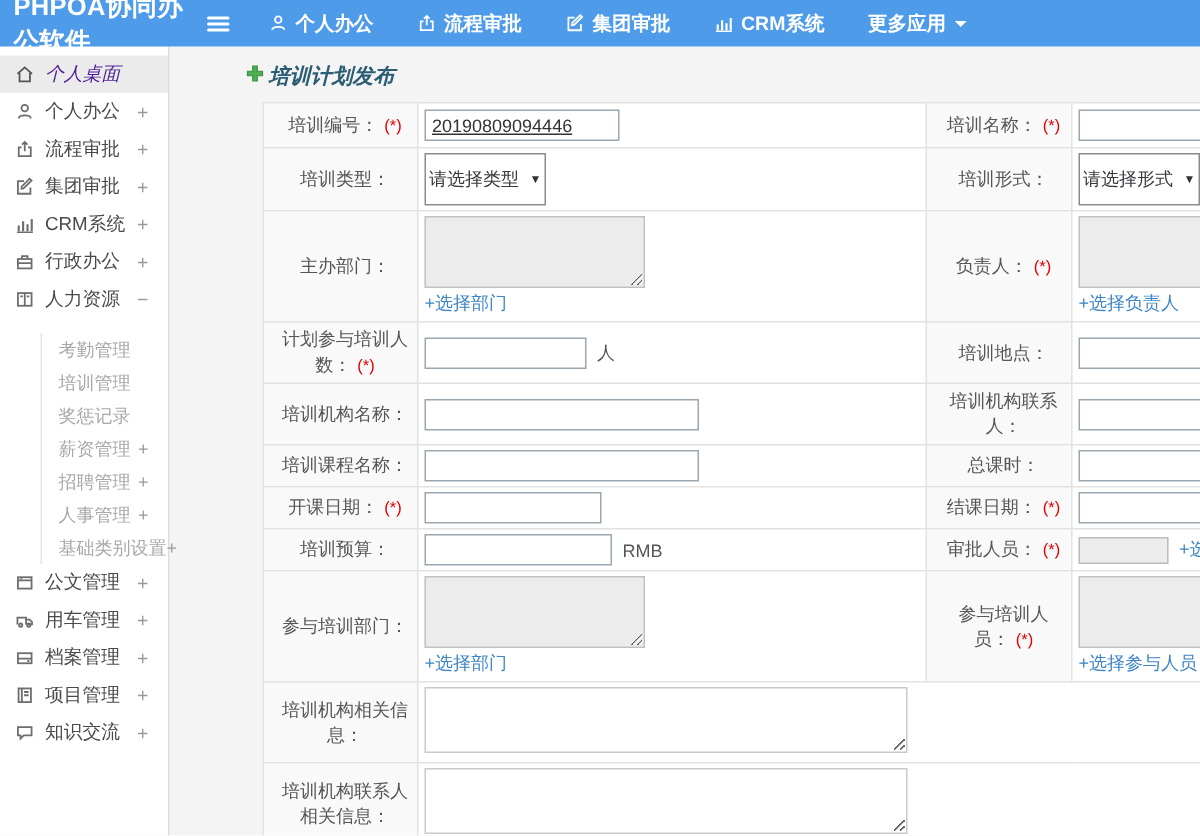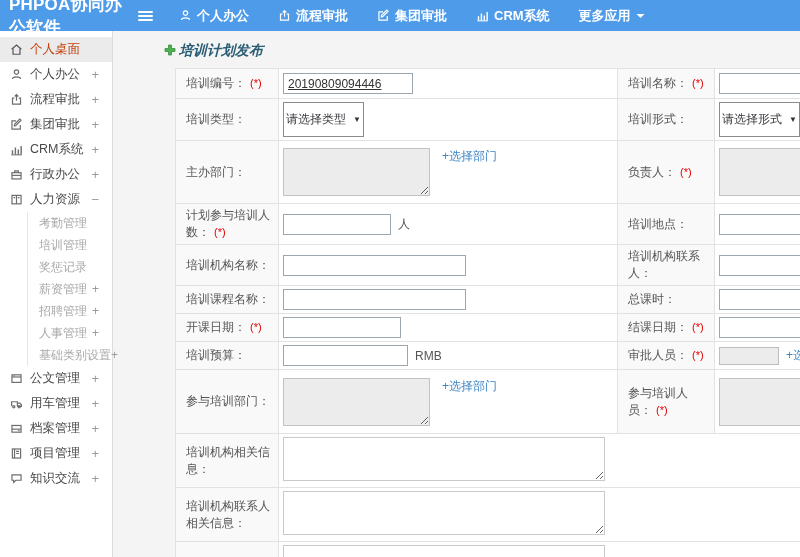--- a/index.html
+++ b/index.html
@@ -23,59 +23,59 @@
   .topnav-item svg { display:block; }
   
   .sidebar {
     position:absolute; top:31px; left:0; width:113px; height:526px;
     background:#ffffff; border-right:1px solid #dcdcdc; padding-top:6px; z-index:10;
   }
   .side-item {
     height:25px; display:flex; align-items:center; padding:0 13px 0 10px;
     font-size:12.5px; color:#4a4a4a; cursor:pointer; white-space:nowrap;
   }
-  .side-item.active { background:#ebebeb; color:#c2410c; }
+  .side-item.active { background:#ebebeb; color:#4c1d95;font-style:italic; }
   .side-item .s-ico { width:13px; height:13px; margin-right:7px; flex:0 0 13px; color:#6d6d6d; }
   .side-item .s-lbl { flex:1; overflow:hidden; }
   .side-item .s-exp { color:#9a9a9a; font-size:13px; font-weight:400; }
-  .sub-group { margin-left:27px; border-left:1px solid #e6e6e6; }
+  .sub-group { margin-left:27px; border-left:1px solid #e6e6e6;margin-top:10px; }
   .sub-item {
     height:22px; display:flex; align-items:center; padding:0 13px 0 11px;
     font-size:12px; color:#a8a8a8; cursor:pointer; white-space:nowrap;
   }
   .sub-item .s-lbl { flex:1; }
   .sub-item .s-exp { color:#9a9a9a; font-size:12px; }
   
   .content { position:absolute; top:31px; left:114px; width:686px; height:526px; padding:10px 0 0 50px; }
   .page-title { display:flex; align-items:center; gap:3px; height:20px;font-style:italic; }
   .page-title .t-txt { font-size:14px; font-weight:bold; color:#2b5d74; }
   .form-table { margin-left:11px; margin-top:7px; border-collapse:collapse; table-layout:fixed; width:1050px; background:#fff; }
   .form-table td { border:1px solid #e2e2e2; font-size:12px; color:#555; padding:3px 4px; vertical-align:middle; }
-  td.lbl { background:#f9f9f9; padding-left:10px; }
+  td.lbl { background:#f9f9f9; padding-left:10px;text-align:center; }
   td.lbl .req { color:#e30000; margin-left:4px; font-size:11px; }
   input.txt {
     height:21px; border:1px solid #9aa6b0; background:#fff; font-size:12px;
     padding:2px 4px; font-family:inherit; color:#333;text-decoration:underline;
   }
   input.txt-gray { background:#ececec; border:1px solid #bdbdbd; height:18px; }
   .fake-select {
     display:inline-flex; align-items:center; gap:7px; border:1px solid #8b8b8b;
     background:#fff; color:#39393f; font-size:12px; padding:2px 2px; height:35px; cursor:pointer;
   }
   .fake-select .caret { font-size:8px; color:#333; }
   textarea.ta-gray {
     width:147px; height:48px; background:#ececec; border:1px solid #c2c2c2;
     resize:both; font-family:inherit;
   }
   textarea.ta-big {
     width:322px; height:44px; background:#fff; border:1px solid #c9c9c9;
     resize:both; font-family:inherit; font-size:12px;
   }
   a.lnk { color:#3d85c6; font-size:12px; text-decoration:none; cursor:pointer; }
-  .stack { display:flex; flex-direction:row; align-items:flex-start; gap:12px; }
+  .stack { display:flex; flex-direction:column; align-items:flex-start; gap:2px; }
   .inline { display:flex; align-items:center; gap:7px; }
   .suffix { color:#555; font-size:12px; }
 </style>
 </head>
 <body>
 
 <div class="topbar">
   <div class="logo">PHPOA协同办公软件</div>
   <div class="hamburger">
       <span></span>

